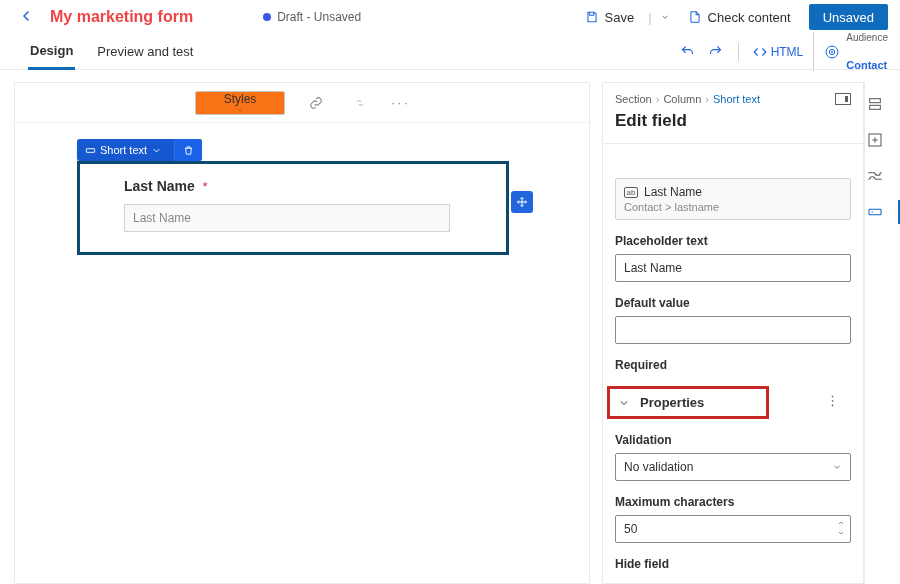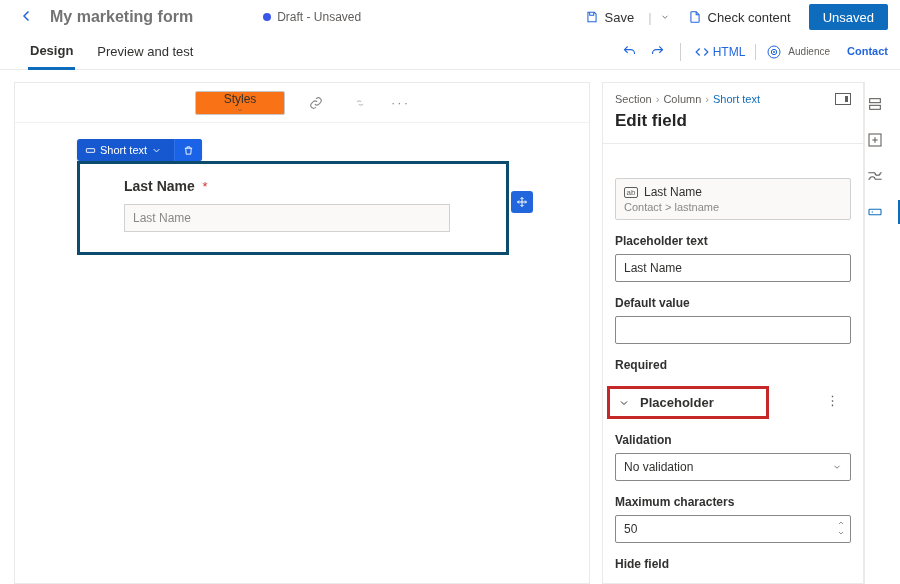--- a/index.html
+++ b/index.html
@@ -14,21 +14,21 @@
   }
   
   .hdr1 {
     display: flex; align-items: center;
     height: 34px;
     padding: 0 12px 0 18px;
   }
   .back-arrow svg { width: 18px; height: 18px; stroke: #2266dd; fill:none; stroke-width:2;}
   .title {
     font-size: 16px; font-weight: 600;
-    color: #737373;
+    color: #ef4444;
     margin-left: 14px;
   }
   .status-dot {
     width: 8px; height: 8px; border-radius: 50%;
     background: #3a57e8;
     margin-left: 70px; margin-right: 6px;
   }
   .status-text { color:#605e5c; font-size:12px; }
   .hdr1-spacer { flex:1; }
   .hdr-btn {
@@ -64,21 +64,21 @@
     cursor:pointer; color:#605e5c;
   }
   .tool-ic svg { width:15px; height:15px; stroke:currentColor; fill:none; stroke-width:1.8;}
   .html-btn { display:flex; align-items:center; color:#2266dd; font-size:12px; margin:0 6px; cursor:pointer;}
   .html-btn svg { width:14px; height:14px; stroke:#2266dd; fill:none; stroke-width:2; margin-right:4px;}
   .audience-btn {
     display:flex; align-items:center; gap:6px;
     color:#2266dd; font-size:10px; line-height:11px;
     border-left:1px solid #d1d1d1; padding-left:10px; margin-left:4px; cursor:pointer;
   }
-  .audience-btn .stack { display:flex; flex-direction:row;gap:17px; }
+  .audience-btn .stack { display:flex; flex-direction:column;gap:17px; }
   .audience-btn .stack .top { color:#605e5c; font-size:10px;}
   .audience-btn .stack .bot { color:#2266dd; font-size:11px; font-weight:600;}
   .audience-btn svg { width:16px; height:16px; stroke:#2266dd; fill:none; stroke-width:1.5;}
   .vr { width:1px; height:18px; background:#d1d1d1; margin:0 8px;}
   
   .body {
     display:flex;
     height: calc(584px - 70px);
     padding: 12px 0 0 14px;
   }
@@ -414,21 +414,21 @@
 
       <div class="sect">
         <div class="fld-label">Required</div>
       </div>
 
       <div style="position:relative;">
         <div class="prop-head redbox">
           <svg class="chev" viewBox="0 0 24 24">
               <path d="M6 9l6 6 6-6"></path>
             </svg>
-          <span class="lbl">Placeholder</span>
+          <span class="lbl">Properties</span>
         </div>
         <span class="more-dots">⋮</span>
       </div>
 
       <div class="sect">
         <div class="fld-label">Validation</div>
         <div class="select">
           <span>No validation</span>
           <svg viewBox="0 0 24 24">
               <path d="M6 9l6 6 6-6"></path>

